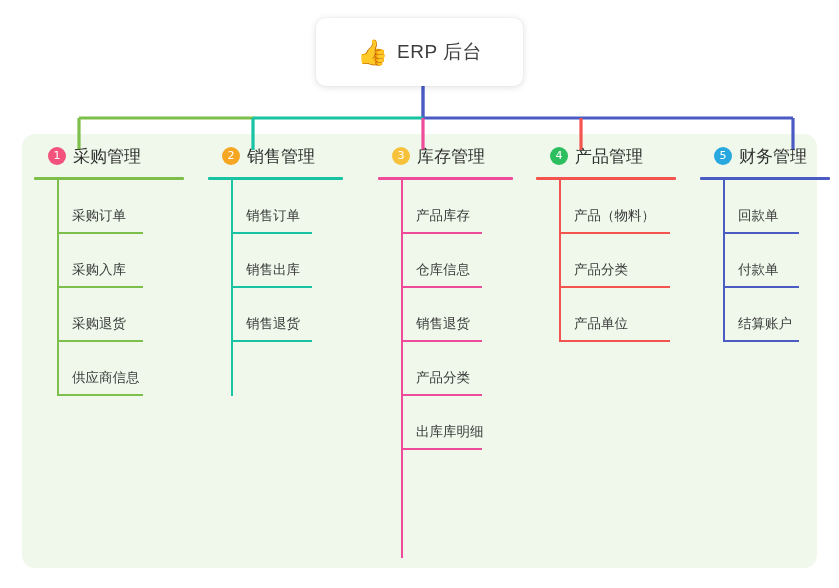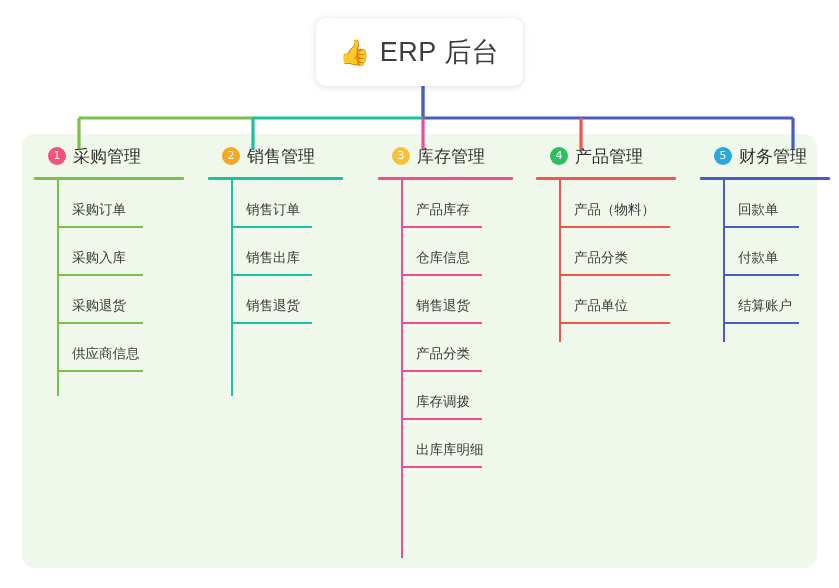--- a/index.html
+++ b/index.html
@@ -36,21 +36,21 @@
     display: flex;
     align-items: center;
     gap: 9px;
   }
   .thumb-glyph {
     font-size: 25px;
     line-height: 1;
     color: #F5C33B;
   }
   #title-text {
-    font-size: 27px;
+    font-size: 19px;
     color: #3d3d3d;
     letter-spacing: 0.5px;
     white-space: nowrap;
   }
 
   
   #panel {
     position: absolute;
     left: 22px;
     top: 134px;
@@ -105,21 +105,21 @@
     height: 3px;
     margin-top: 9px;
     border-radius: 1px;
   }
   .items {
     position: relative;
     margin-top: 0;
   }
   .leaf {
     position: relative;
-    height: 48px;
+    height: 54px;
   }
   .leaf-text {
     position: absolute;
     left: 38px;
     bottom: 9px;
     font-size: 13.5px;
     color: #3a3a3a;
     white-space: nowrap;
   }
   .leaf-rule {
@@ -227,24 +227,20 @@
         </div>
         <div class="leaf">
           <span class="leaf-text">销售退货</span>
           <div class="leaf-rule" style="background: rgb(238, 76, 155); width: 80px;"></div>
         </div>
         <div class="leaf">
           <span class="leaf-text">产品分类</span>
           <div class="leaf-rule" style="background: rgb(238, 76, 155); width: 80px;"></div>
         </div>
         <div class="leaf">
-          <span class="leaf-text">库存调拨</span>
-          <div class="leaf-rule" style="background: rgb(238, 76, 155); width: 80px;"></div>
-        </div>
-        <div class="leaf">
           <span class="leaf-text">出库库明细</span>
           <div class="leaf-rule" style="background: rgb(238, 76, 155); width: 80px;"></div>
         </div>
       </div>
     </div>
     <div class="column" style="left: 536px; width: 140px;">
       <div class="col-head">
         <span class="num-badge" style="background: rgb(45, 190, 96);">4</span>
         <span class="col-title">产品管理</span>
       </div>

